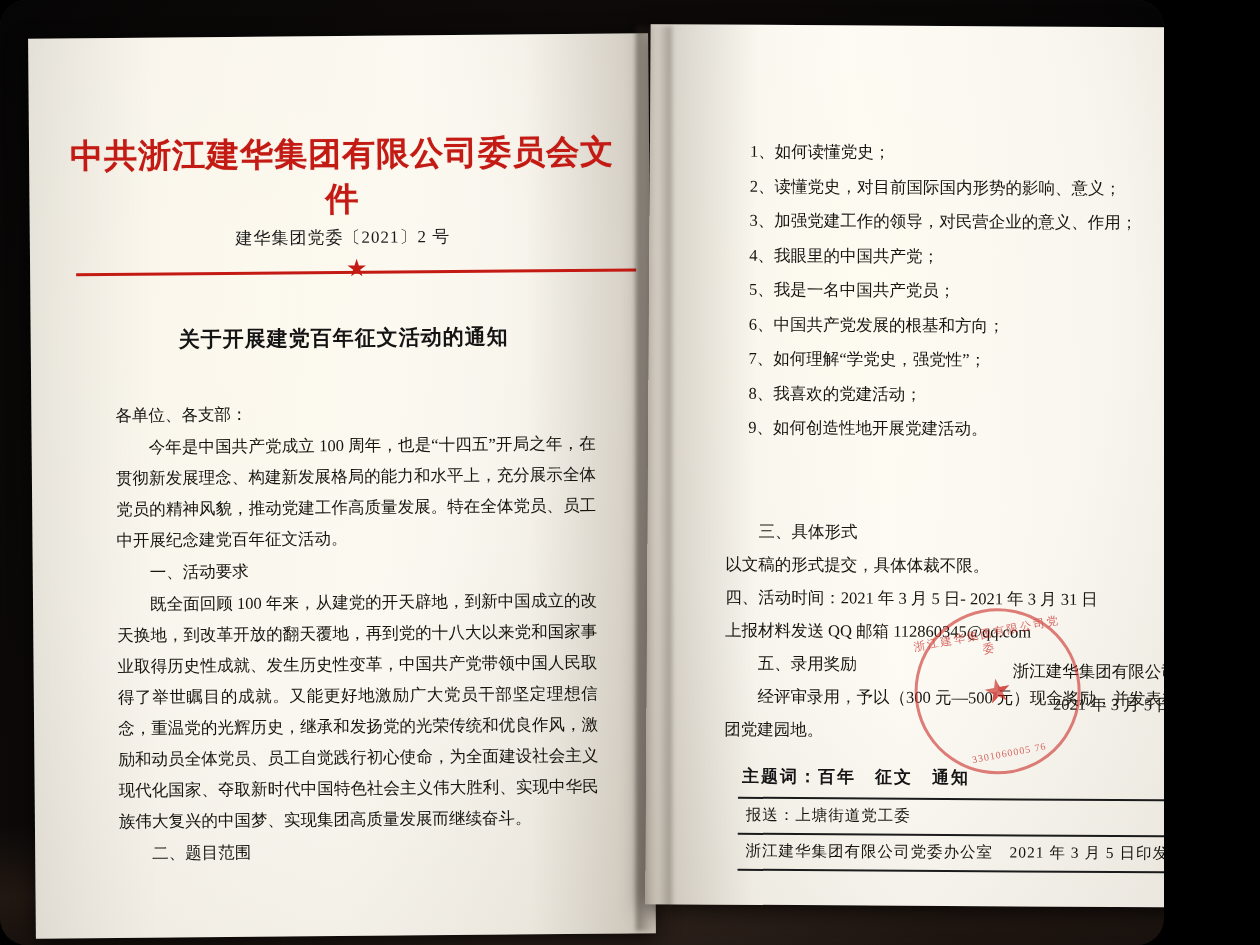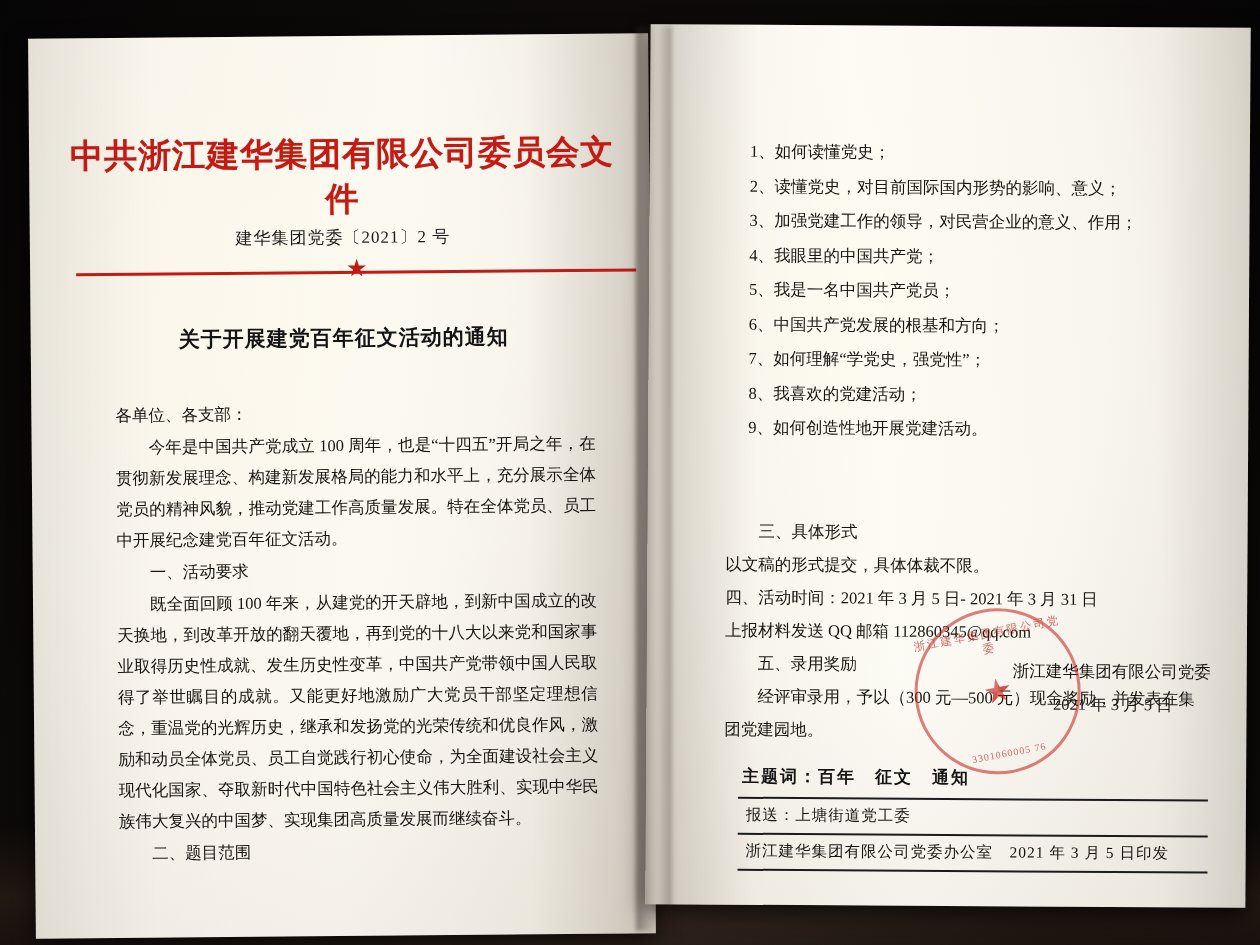--- a/index.html
+++ b/index.html
@@ -2,25 +2,26 @@
 <html lang="zh"><head>
 <meta charset="utf-8">
 <style>
   html, body {
     margin: 0;
     padding: 0;
     background: #000;
   }
   #root {
     position: relative;
-    width: 1260px;
+    width: 1164px;
     height: 945px;
     overflow: hidden;
     background: #0b0b0b;
     font-family: "Liberation Serif", "DejaVu Serif", serif;
+    border-radius: 27px;
   }
   
   .desk {
     position: absolute;
     inset: 0;
     background:
       radial-gradient(ellipse at 50% 120%, #2a211c 0%, #120e0c 45%, #060505 100%),
       linear-gradient(180deg, #151110 0%, #0a0808 100%);
   }
   .desk-sheen {

